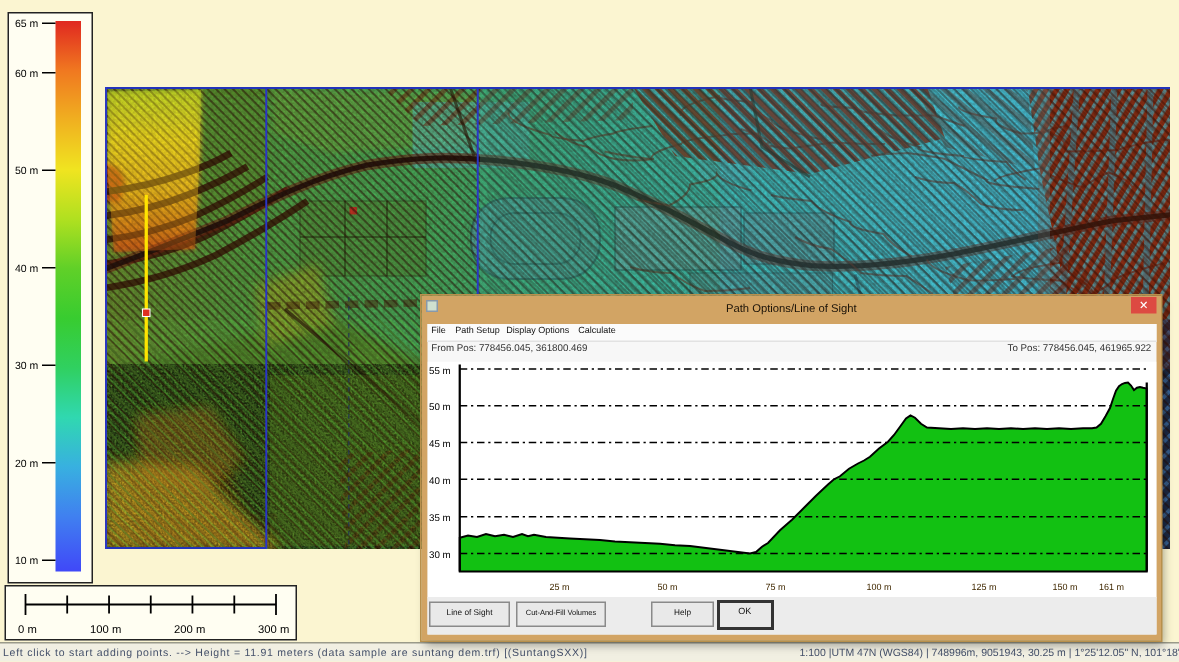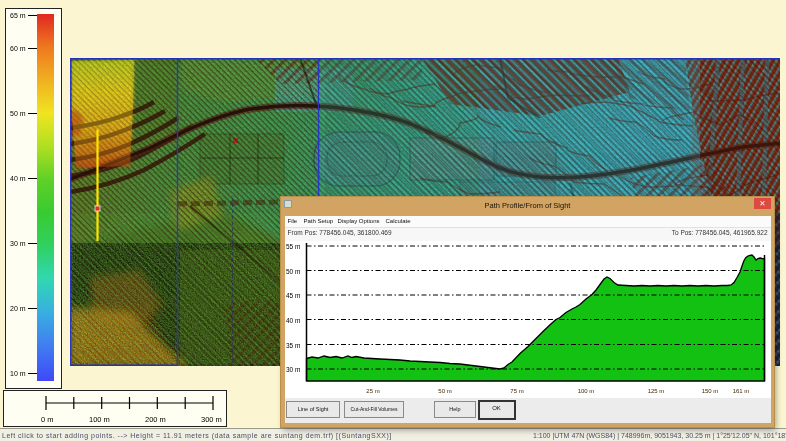--- a/index.html
+++ b/index.html
@@ -212,21 +212,21 @@
       <line x1="22" y1="39.5" x2="31" y2="39.5"></line>
       <line x1="22" y1="104.5" x2="31" y2="104.5"></line>
       <line x1="22" y1="169.5" x2="31" y2="169.5"></line>
       <line x1="22" y1="234.5" x2="31" y2="234.5"></line>
       <line x1="22" y1="299.5" x2="31" y2="299.5"></line>
       <line x1="22" y1="364.5" x2="31" y2="364.5"></line>
     </g>
   </svg>
 </div>
 
-<div class="abs" style="left:3px;top:390px;width:193px;height:35px;background:#fffef2;border:1px solid #222;padding-left:29px;">
+<div class="abs" style="left:3px;top:390px;width:193px;height:35px;background:#fffef2;border:1px solid #222;">
   <svg width="193" height="35">
     <line x1="13" y1="12" x2="180" y2="12" stroke="#000" stroke-width="1.2"></line>
     <g stroke="#000" stroke-width="1.2">
       <line x1="13" y1="5" x2="13" y2="19"></line>
       <line x1="40.8" y1="6" x2="40.8" y2="18"></line>
       <line x1="68.7" y1="6" x2="68.7" y2="18"></line>
       <line x1="96.5" y1="6" x2="96.5" y2="18"></line>
       <line x1="124.3" y1="6" x2="124.3" y2="18"></line>
       <line x1="152.2" y1="6" x2="152.2" y2="18"></line>
       <line x1="180" y1="5" x2="180" y2="19"></line>
@@ -240,21 +240,21 @@
   </svg>
 </div>
 
 <div class="abs" style="left:0;top:428px;width:786px;height:13px;background:#f1efe2;border-top:1px solid #9a9a8a;font-size:7px;color:#44506a;">
   <div class="abs" style="left:2px;top:3px;white-space:nowrap;letter-spacing:0.5px;">Left click to start adding points. --&gt; Height = 11.91 meters (data sample are suntang dem.trf) [(SuntangSXX)]</div>
   <div class="abs" style="left:533px;top:3px;white-space:nowrap;">1:100 |UTM 47N (WGS84) | 748996m, 9051943, 30.25 m | 1°25'12.05" N, 101°18'21.03" E</div>
 </div>
 
 <div class="abs" style="left:281px;top:197px;width:493px;height:230px;background:#d2a464;box-shadow:2px 3px 6px rgba(0,0,0,0.35);outline:1px solid #b8904c;">
   <div class="abs" style="left:3px;top:3px;width:6px;height:6px;background:#cfe0ce;border:1px solid #8899aa;"></div>
-  <div class="abs" style="left:0;top:0;width:493px;height:18px;text-align:center;font-size:7.5px;color:#1a1208;line-height:18px;">Path Profile/From of Sight</div>
+  <div class="abs" style="left:0;top:0;width:493px;height:18px;text-align:center;font-size:7.5px;color:#1a1208;line-height:18px;">Path Options/Line of Sight</div>
   <div class="abs" style="left:473px;top:0.5px;width:17px;height:11px;background:#dd4a42;color:#fff;text-align:center;font-size:7.5px;line-height:11px;">✕</div>
 
   <div class="abs" style="left:3.5px;top:18.5px;width:486px;height:207.5px;background:#f7f7f7;">
 
     <div class="abs" style="left:0;top:0;width:486px;height:11px;background:#fbfbfb;border-bottom:1px solid #e2e2e2;font-size:6px;color:#111;white-space:nowrap;">
       <span class="abs" style="left:3px;top:2px;">File</span>
       <span class="abs" style="left:19px;top:2px;">Path Setup</span>
       <span class="abs" style="left:53px;top:2px;">Display Options</span>
       <span class="abs" style="left:101px;top:2px;">Calculate</span>
     </div>

